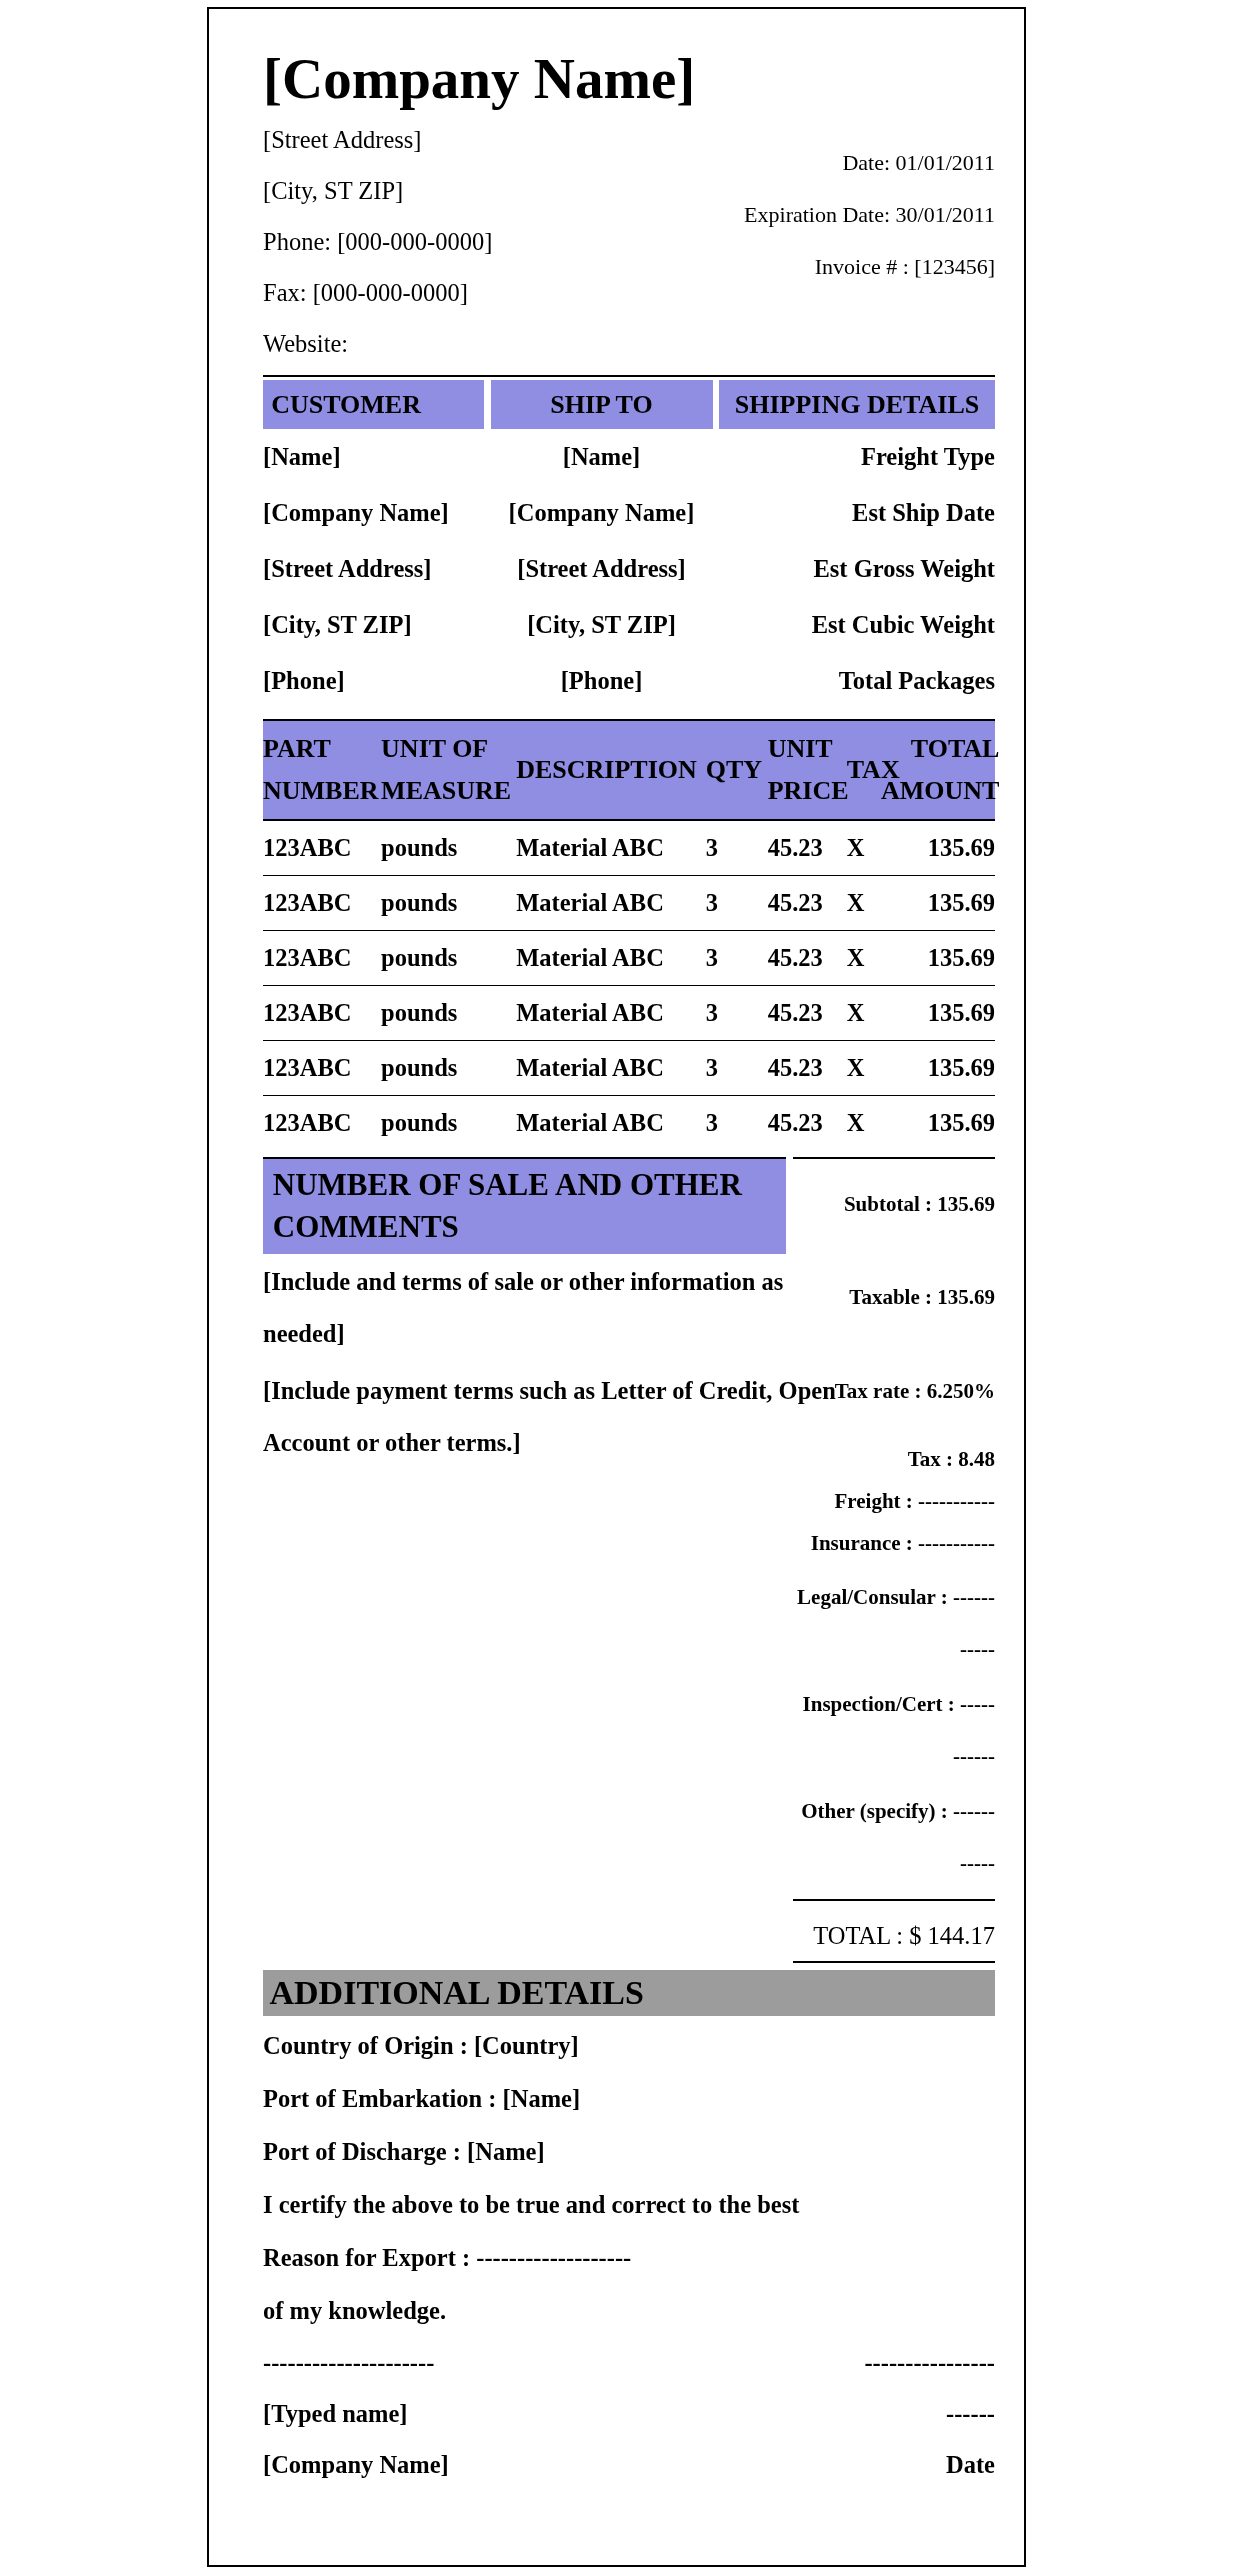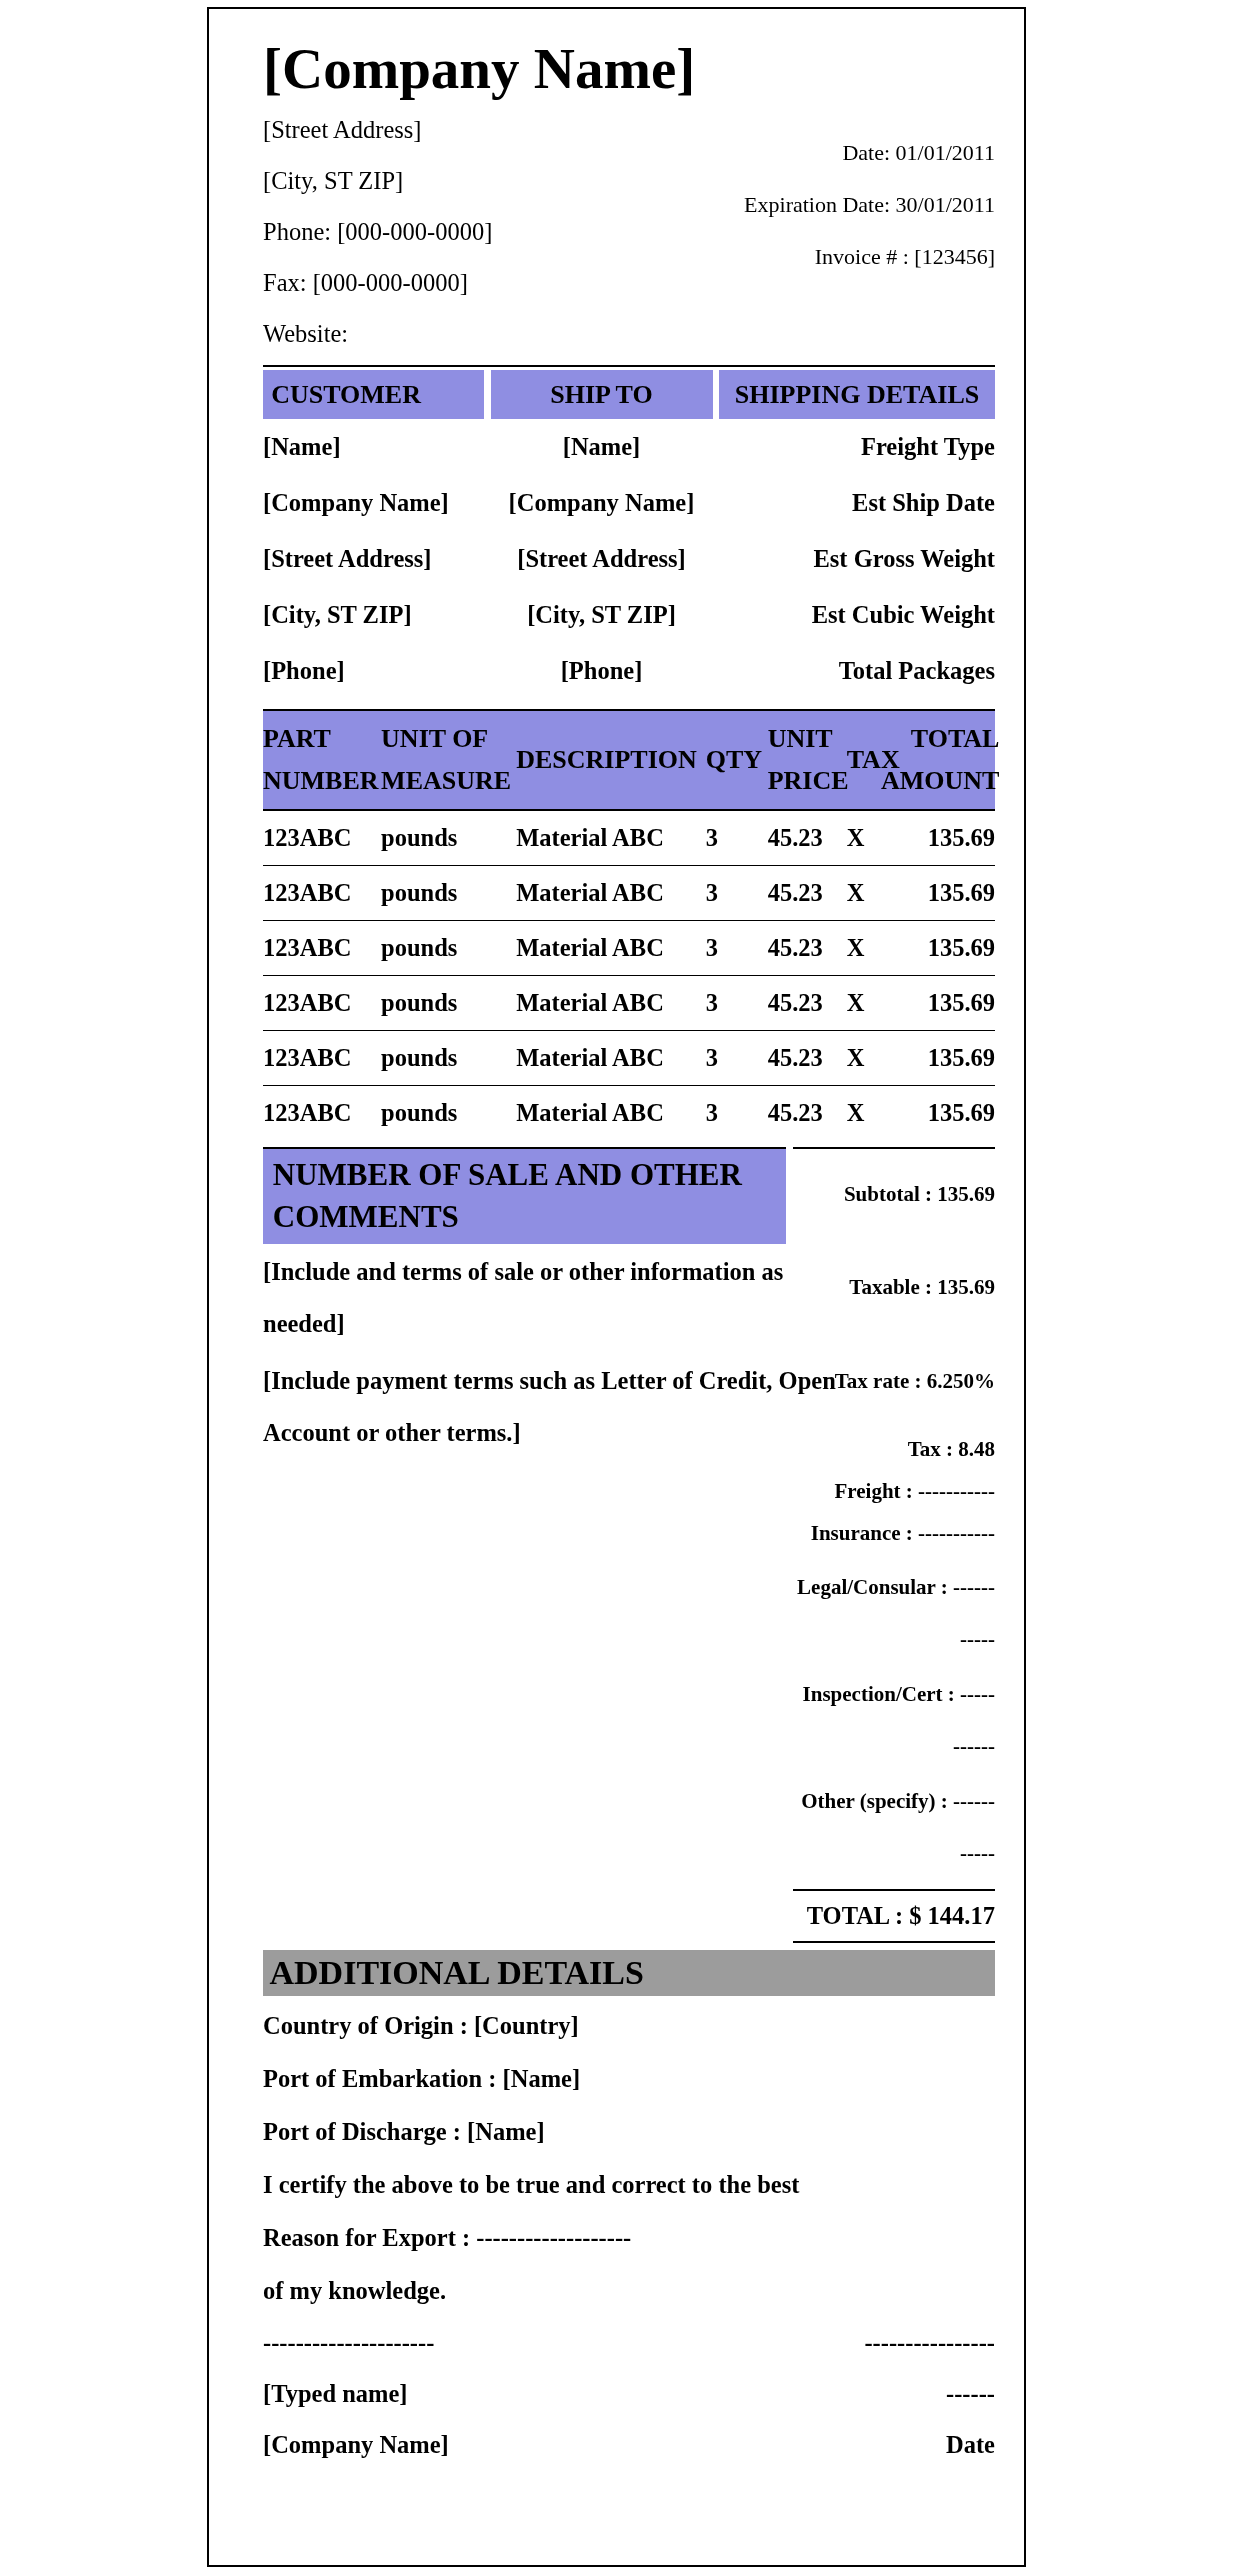--- a/index.html
+++ b/index.html
@@ -18,21 +18,21 @@
     position: absolute;
     left: 207px;
     top: 6.5px;
     width: 819px;
     height: 2560px;
     border: 2.5px solid #000000;
     box-sizing: border-box;
     background: #ffffff;
   }
   .inner {
-    padding: 16px 29px 0 54px;
+    padding: 26px 29px 0 54px;
   }
   
   .title {
     font-size: 57px;
     font-weight: bold;
     line-height: 62px;
     margin-top: 13px;
     white-space: nowrap;
   }
   .head-flex {
@@ -164,23 +164,23 @@
   .t-ins     { margin-top: 14px; }
   .t-legal   { margin-top: 14px; line-height: 52px; }
   .t-insp    { margin-top: 3.3px;  line-height: 52px; }
   .t-other   { margin-top: 3.3px;  line-height: 52px; }
   .t-hr {
     margin-top: 9.8px;
     border-top: 2.5px solid #000000;
     height: 0;
   }
   .t-total {
-    margin-top: 7px;
-    font-size: 24.5px;
-    font-weight: bold;
+    margin-top: 17px;
+    font-size: 24.5px;
+    font-weight: normal;
     line-height: 36px;
     white-space: pre;
   }
   .t-hr2 { margin-top: 6.5px; border-top: 2.5px solid #000000; height: 0; }
   
   .gray-bar {
     margin-top: 7.4px;
     background: #9c9c9c;
     height: 46px;
     display: flex;

